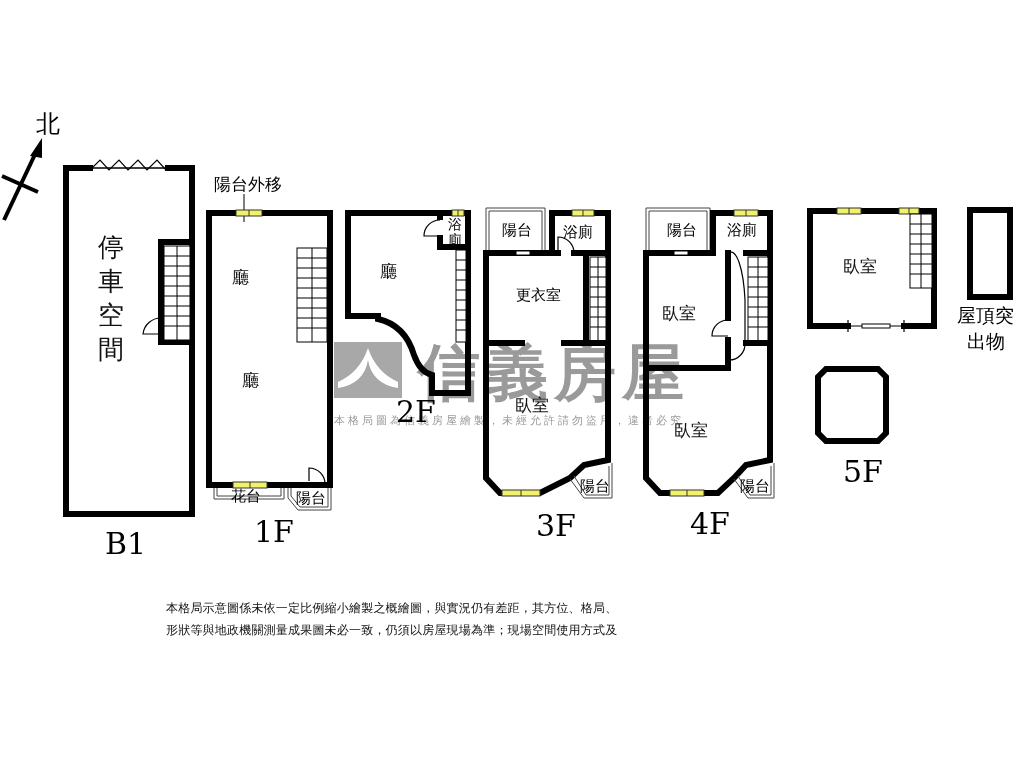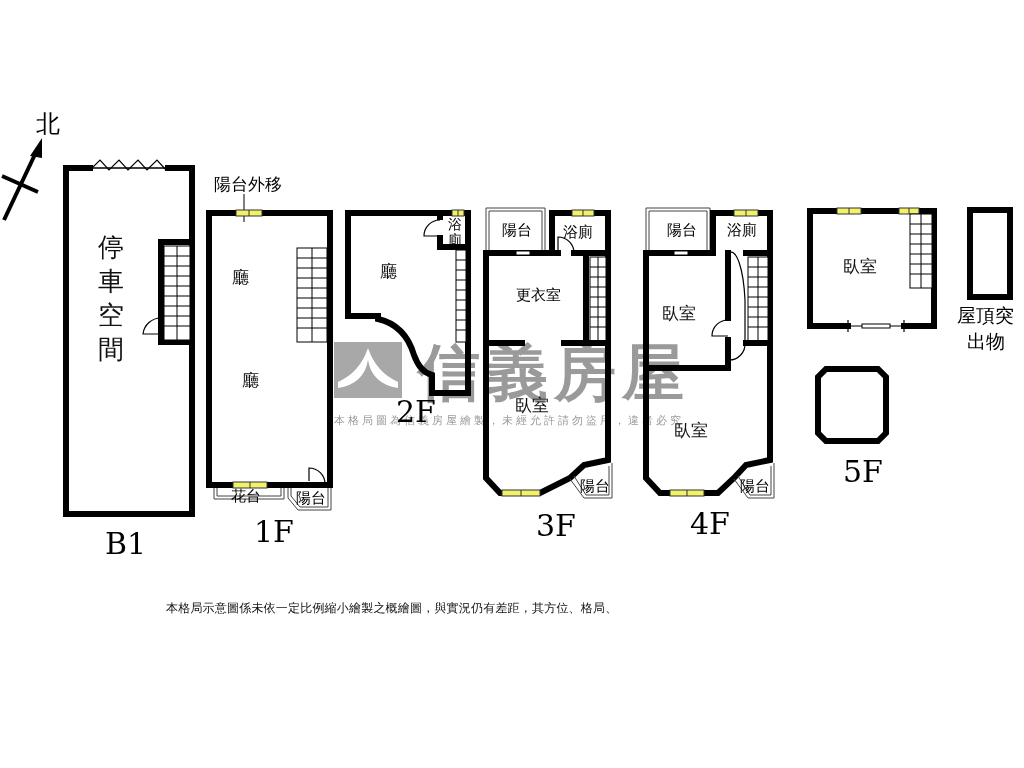--- a/index.html
+++ b/index.html
@@ -258,13 +258,14 @@
 
   <g>
     <rect class="wall" x="970" y="210" width="40" height="87"></rect>
     <text x="957" y="322" font-size="19">屋頂突</text>
     <text x="967" y="348" font-size="19">出物</text>
   </g>
 </svg>
 
 <div class="note">
   <div>本格局示意圖係未依一定比例縮小繪製之概繪圖，與實況仍有差距，其方位、格局、</div>
+  <div>形狀等與地政機關測量成果圖未必一致，仍須以房屋現場為準；現場空間使用方式及</div>
 </div>
 
 </body></html>

